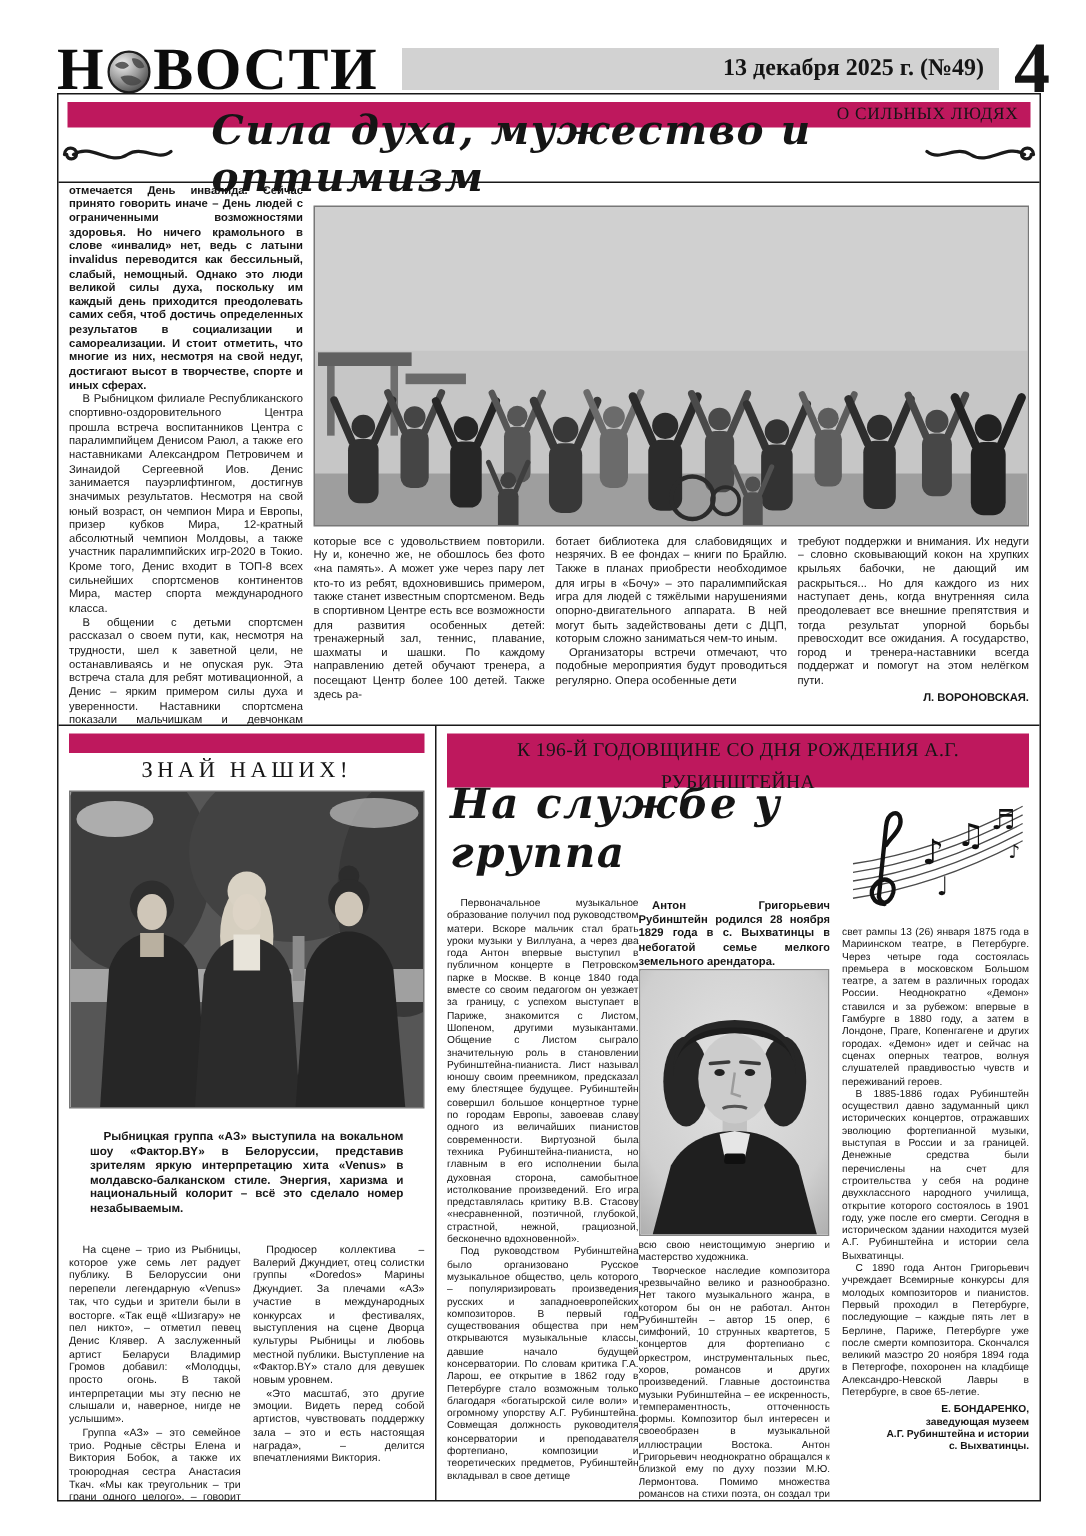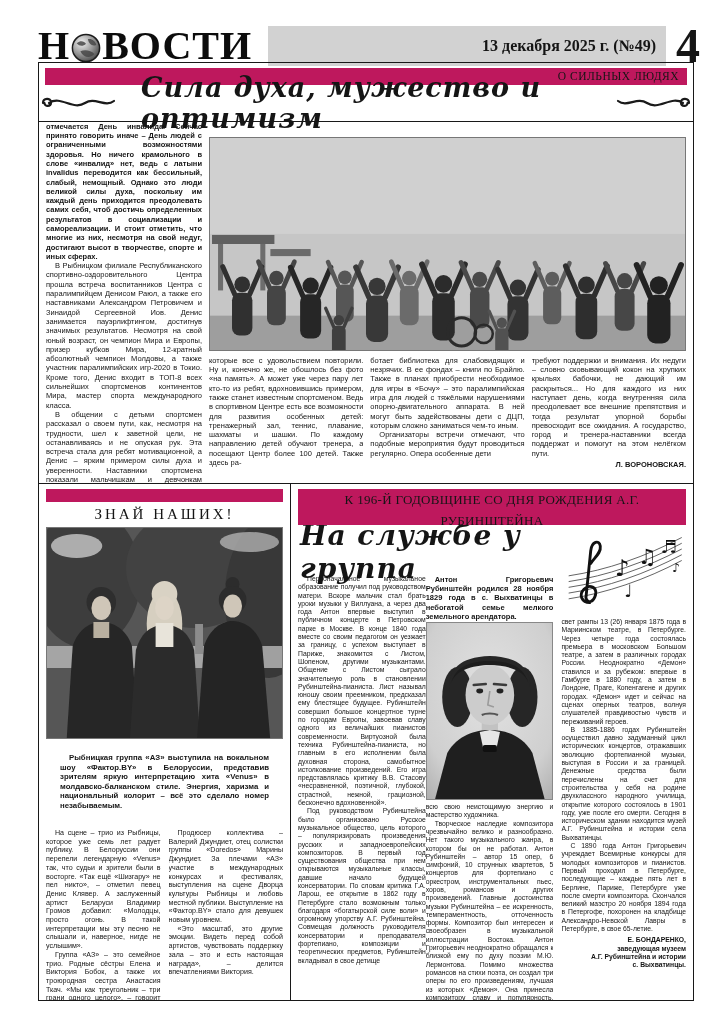--- a/index.html
+++ b/index.html
@@ -4,21 +4,21 @@
 <style>
   html,body{margin:0;padding:0;}
   body{
     width:724px;height:1024px;position:relative;background:#ffffff;
     font-family:"Liberation Sans",sans-serif;color:#151515;overflow:hidden;
   }
   
   .page-header{position:absolute;top:26px;left:38px;right:24px;height:40px;display:flex;align-items:center;}
   .masthead{font-family:"Liberation Serif",serif;font-weight:bold;font-size:40px;line-height:38px;letter-spacing:1px;color:#0c0c0c;display:flex;align-items:center;}
   .masthead .globe{display:inline-block;width:30px;height:30px;margin:0 1px;}
-  .date-band{flex:1;height:40px;margin-left:16px;background:#d2d2d2;display:flex;align-items:center;justify-content:flex-end;padding-right:10px;font-family:"Liberation Serif",serif;font-weight:bold;font-size:16px;}
+  .date-band{flex:1;height:28px;margin-left:16px;background:#d2d2d2;display:flex;align-items:center;justify-content:flex-end;padding-right:10px;font-family:"Liberation Serif",serif;font-weight:bold;font-size:16px;}
   .page-num{font-family:"Liberation Serif",serif;font-weight:bold;font-size:48px;line-height:38px;margin-left:10px;}
   
   .main-box{position:absolute;top:62px;left:38px;width:656px;height:939px;border:1.5px solid #181818;display:flex;flex-direction:column;box-sizing:border-box;}
   
   .gray-band{background:#be185d;}
   .sp-band{margin:5px 6px 0;height:17px;text-align:right;font-family:"Liberation Serif",serif;font-size:11.5px;line-height:17px;letter-spacing:.5px;padding-right:8px;}
   .sp-title-row{height:36px;display:flex;align-items:center;justify-content:space-between;gap:24px;border-bottom:1.5px solid #181818;}
   .script-title{font-family:"DejaVu Serif",serif;font-style:italic;font-weight:bold;font-size:27px;letter-spacing:1px;}
   .flourish{width:78px;height:20px;}
   .flourish.rt{transform:scaleX(-1);}
@@ -46,21 +46,21 @@
   .az-lead{font-weight:bold;font-size:7.8px;line-height:9.5px;text-align:justify;padding:1px 1px 4px;}
   .az-lead p{margin:13px;text-indent:9px;}
   .az-cols{flex:1;display:flex;gap:8px;overflow:hidden;font-size:7.1px;line-height:8.7px;padding-top:2px;}
   .az-col{flex:1;}
   
   .rb-pane{flex:1;padding:0 7px;display:flex;flex-direction:column;box-sizing:border-box;}
   .rb-band{height:36px;margin:5px 0 0;text-align:center;font-family:"Liberation Serif",serif;font-size:13px;line-height:21px;letter-spacing:.3px;}
   .rb-main{flex:1;display:flex;gap:8px;padding-top:4px;overflow:hidden;}
   .rb-left{flex:2.05;display:flex;flex-direction:column;min-width:0;}
   .rb-script{height:46px;display:flex;align-items:center;padding-left:2px;font-size:28px;}
-  .rb-cols{flex:1;display:flex;gap:0;overflow:hidden;}
+  .rb-cols{flex:1;display:flex;gap:0;overflow:hidden;margin-top:24px;}
   .rb-col{flex:1;font-size:6.8px;line-height:8.3px;}
   .rb-lead{font-weight:bold;font-size:7.5px;line-height:9.2px;margin:0 0 3px;text-indent:9px;text-align:justify;}
   .rb-portrait{height:176px;margin:1px 0 3px;border:1px solid #888;}
   .rb-portrait svg{display:block;width:100%;height:100%;}
   .rb-col3{flex:1;font-size:6.8px;line-height:8.3px;min-width:0;}
   .rb-notes{height:86px;margin-bottom:3px;}
   .rb-notes svg{display:block;width:100%;height:100%;}
   .rb-sig{font-weight:bold;text-align:right;margin-top:3px;text-indent:0;}
   .rb-sig div{text-indent:0;}
 </style>

